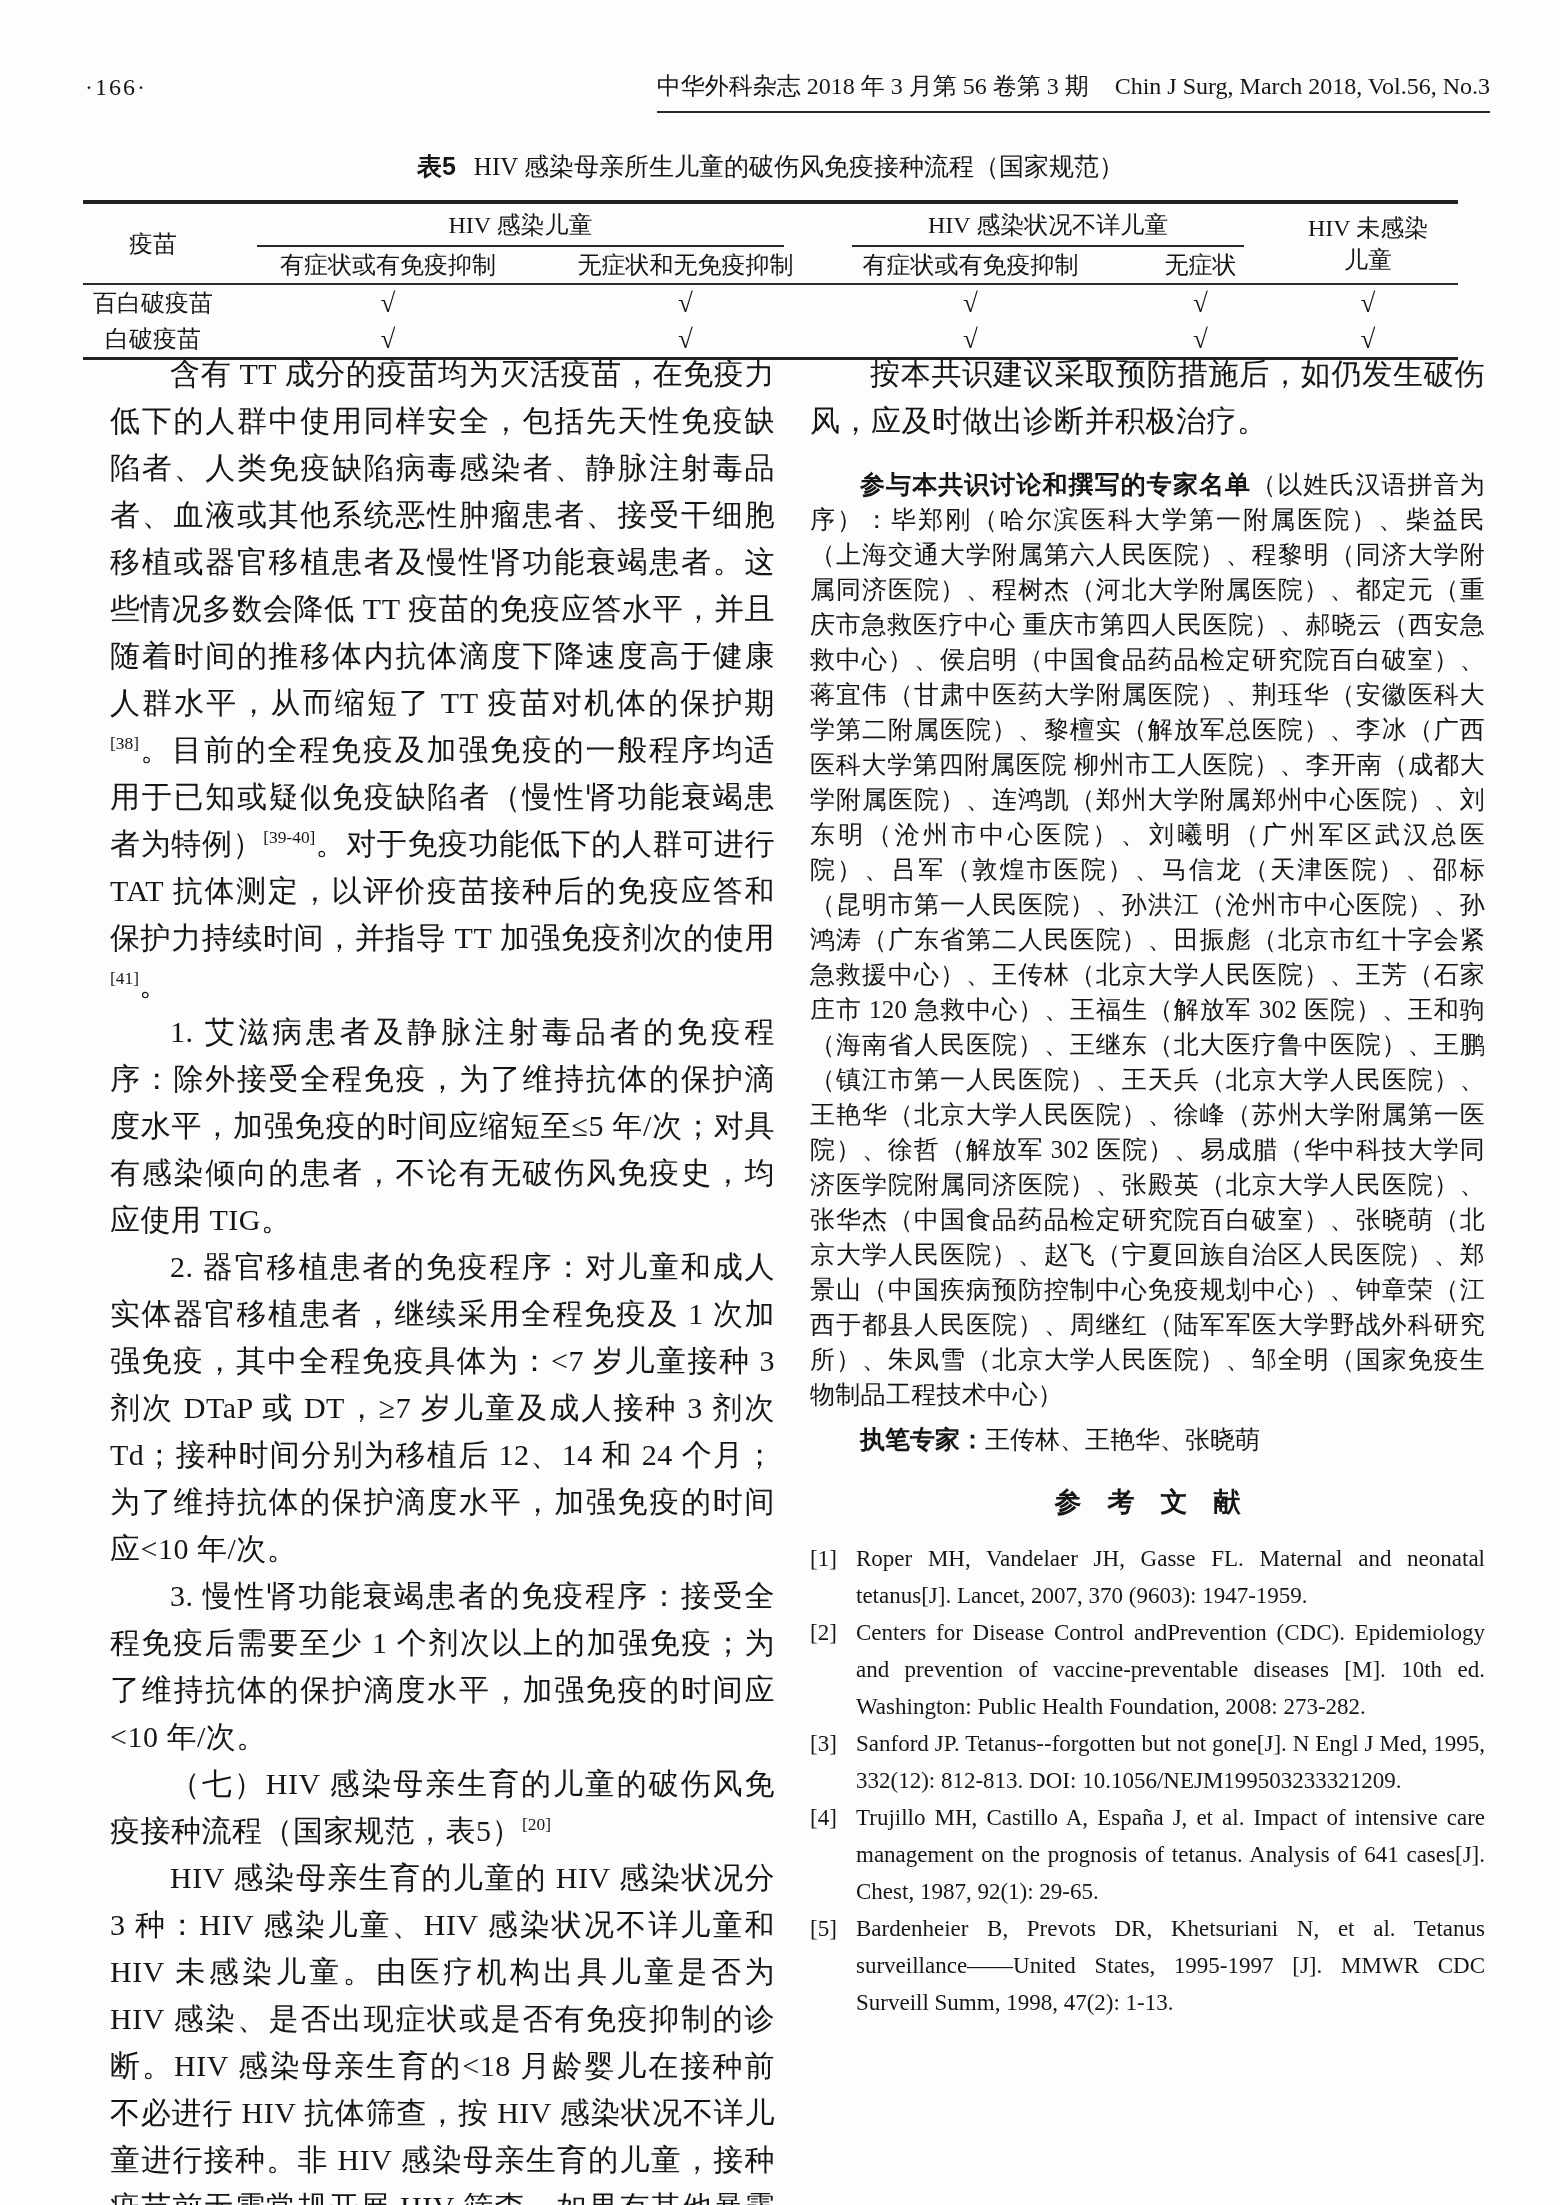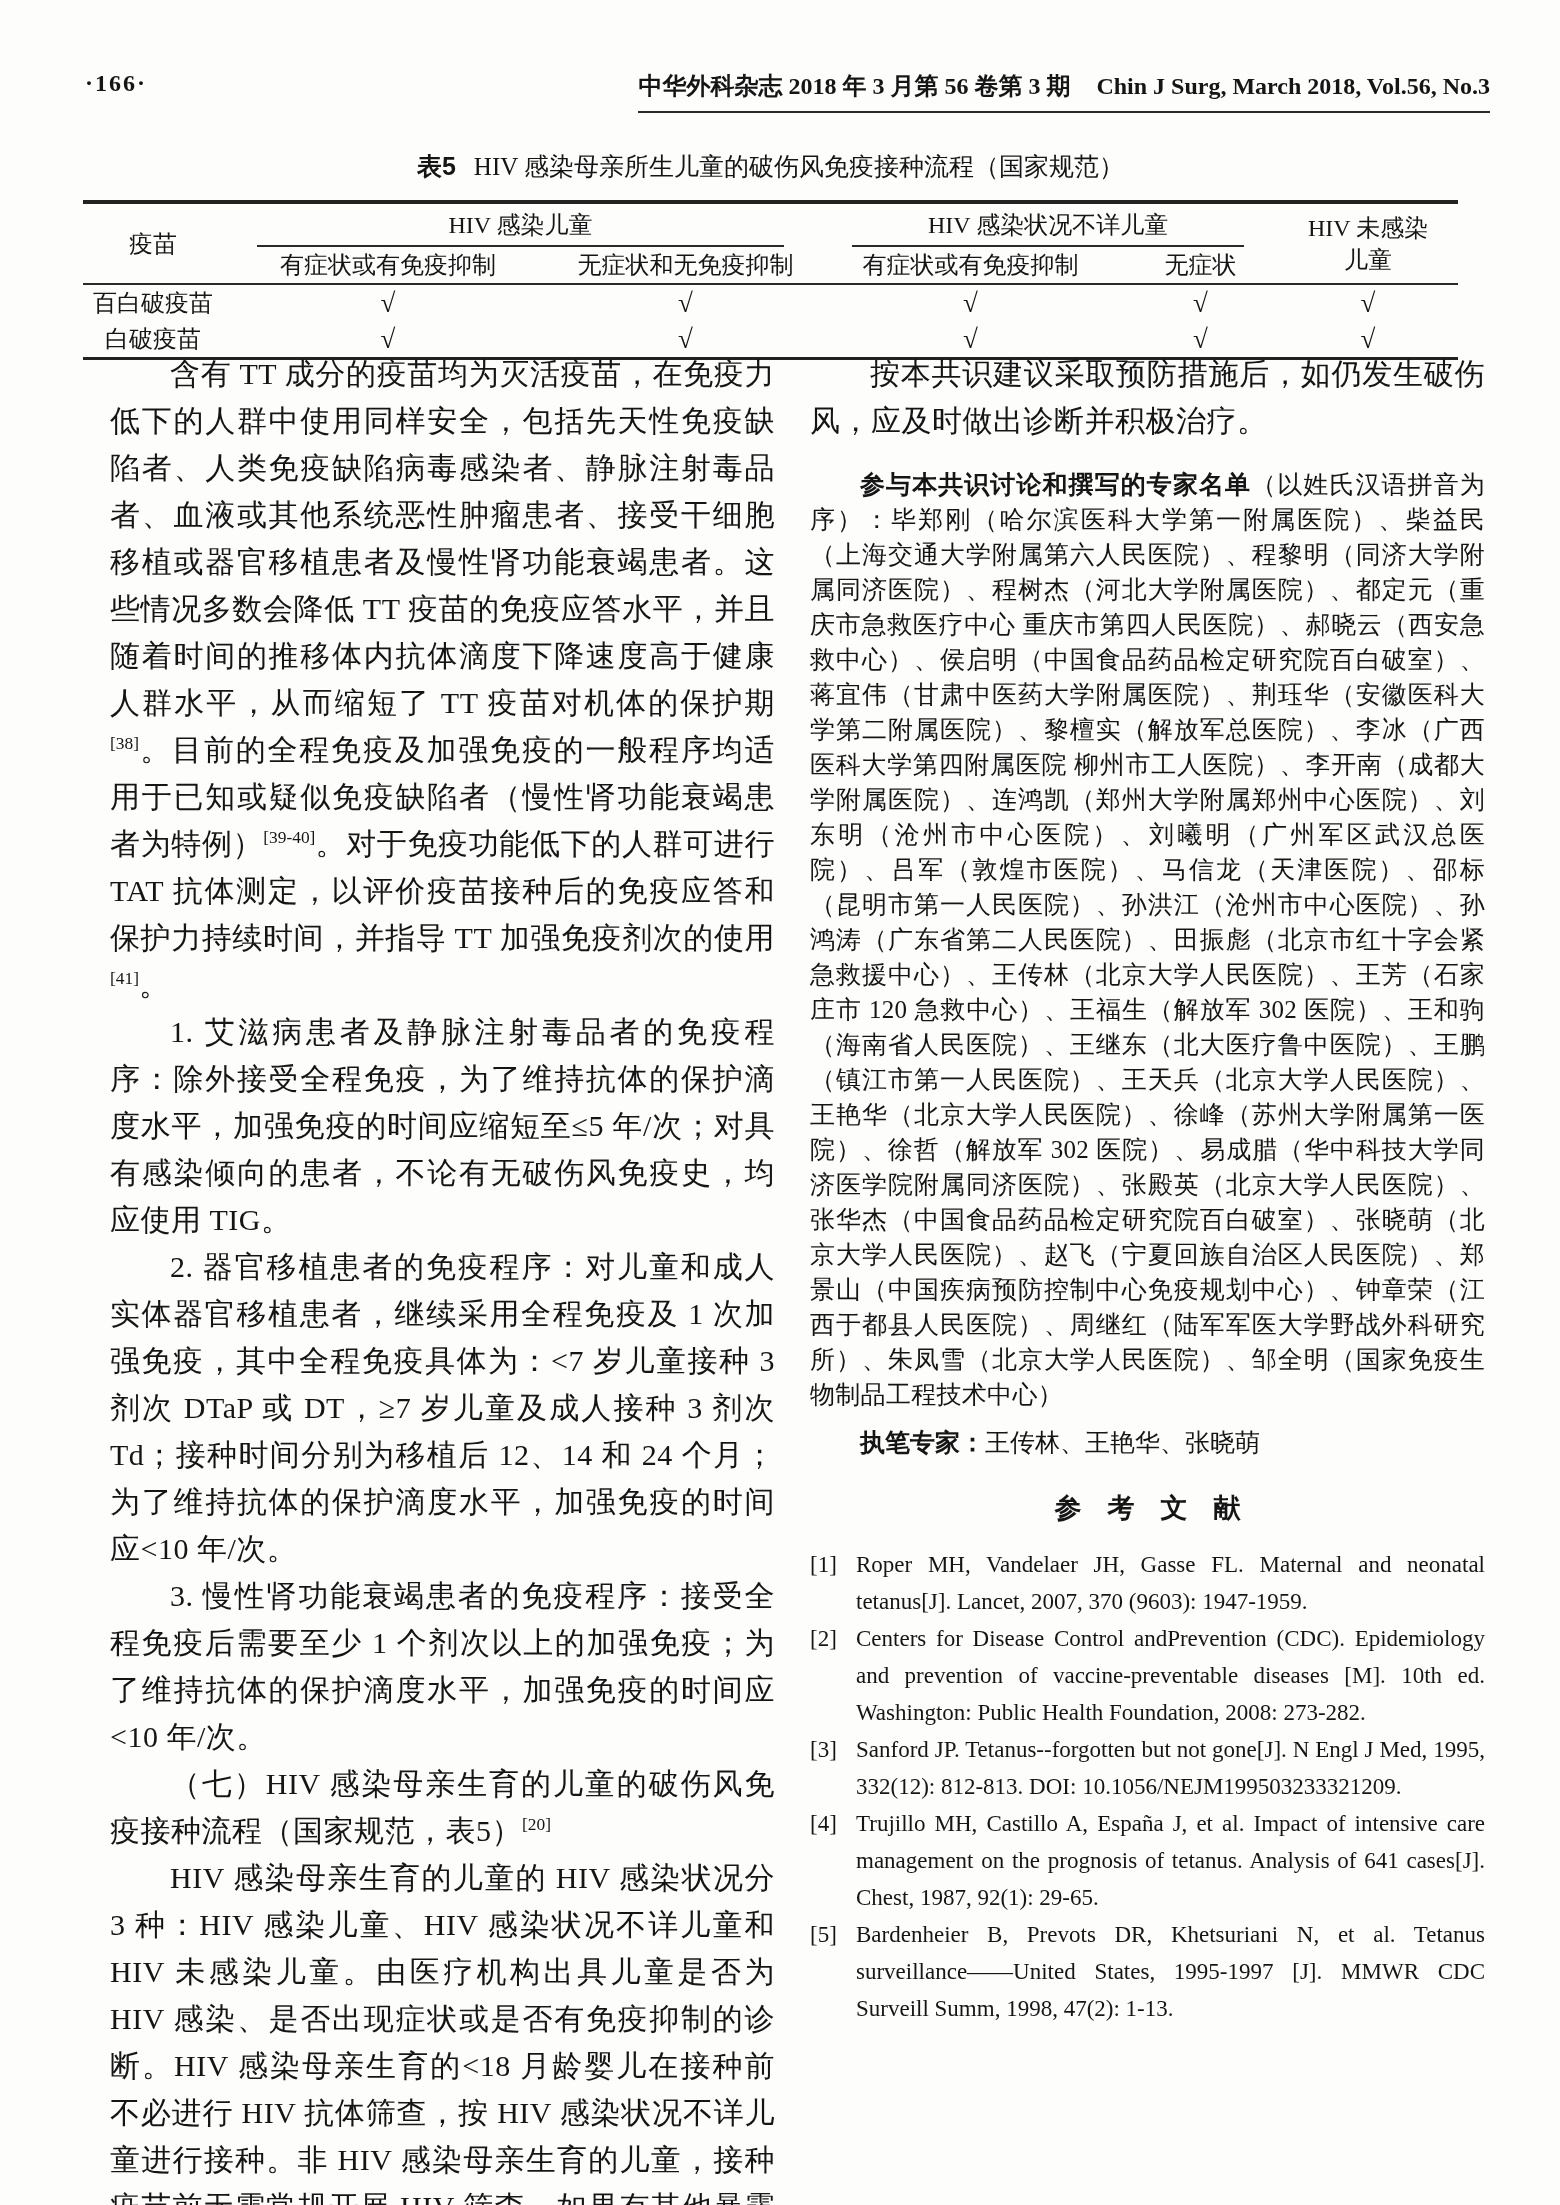--- a/index.html
+++ b/index.html
@@ -4,23 +4,22 @@
 <style>
   html,body { margin:0; padding:0; background:#e8e8e8; }
   .page {
     position:relative; width:1560px; height:2205px; margin:0 auto;
     background:#fdfdfc; color:#151515; overflow:hidden;
     font-family:"Liberation Serif","DejaVu Serif",serif;
   }
   
   .page-header {
     position:absolute; top:70px; left:85px; right:70px;
-    display:flex; justify-content:space-between; align-items:flex-start;
+    display:flex; justify-content:space-between; align-items:center;
     font-size:24px;
-    font-weight:bold;
   }
   .page-num { padding-bottom:9px; letter-spacing:2px; }
   .journal-citation { border-bottom:2px solid #2a2a2a; padding-bottom:9px; }
   .journal-cn { margin-right:26px; }
   
   .table-block { position:absolute; top:150px; left:83px; width:1375px; }
   .table-title { text-align:center; font-size:25px; margin:0 0 17px 0; }
   .table-title .tlabel { font-weight:bold; margin-right:18px; font-family:"Liberation Sans","DejaVu Sans",sans-serif; }
   table.t5 {
     width:100%; border-collapse:collapse; table-layout:fixed;
@@ -42,21 +41,21 @@
     margin:0; font-size:30px; line-height:47px;
     text-align:justify; text-indent:2em; letter-spacing:0.5px;
   }
   sup { font-size:0.58em; line-height:0; vertical-align:super; letter-spacing:0;font-family:Liberation Serif, serif; }
   .experts {
     margin:23px 0 0 0; font-size:25px; line-height:35px;
     text-align:justify; text-indent:2em; letter-spacing:0.3px;
   }
   .lead-bold { font-weight:bold; font-family:"Liberation Sans","DejaVu Sans",sans-serif; }
   .authors-line {
-    margin:9px 0 0 0; font-size:25px; line-height:43px; text-indent:2em;
+    margin:9px 0 0 0; font-size:25px; line-height:36px; text-indent:2em;
   }
   .ref-heading {
     margin:26px 0 20px 0; text-align:center; font-weight:bold;
     font-size:27px; letter-spacing:26px; text-indent:26px;
     font-family:"Liberation Sans","DejaVu Sans",sans-serif;
   }
   .ref-list { margin:0; }
   .ref-item { display:flex; font-size:23px; line-height:37px; }
   .ref-num  { flex:0 0 46px; }
   .ref-text { flex:1; text-align:justify; }

